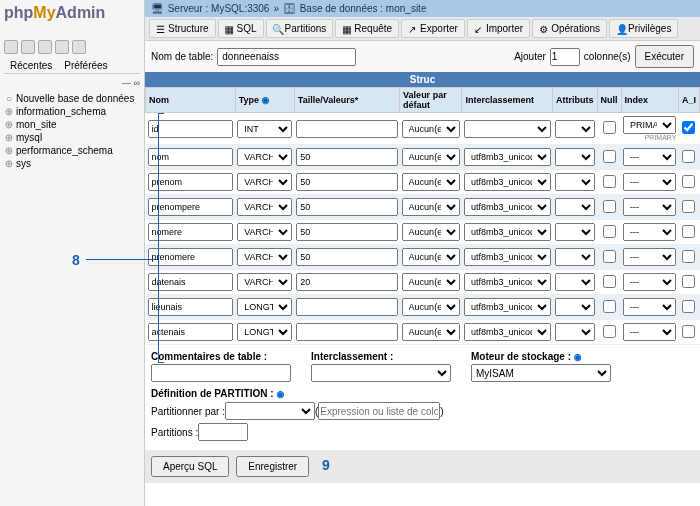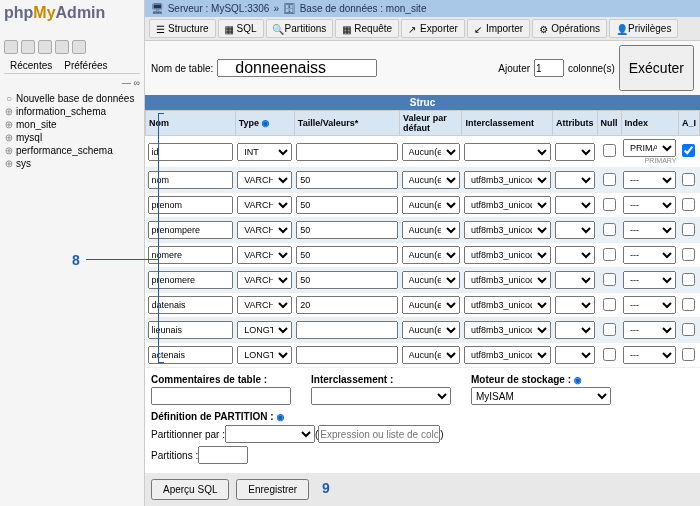--- a/index.html
+++ b/index.html
@@ -17,23 +17,23 @@
 .search-toggle { text-align: right; font-size: 9px; color: #555; margin-bottom: 4px; }
 .tree { font-size: 10px; }
 .tree-item { display: flex; align-items: center; gap: 2px; padding: 1px 0; cursor: pointer; }
 .tree-icon { width: 10px; text-align: center; color: #888; }
 .main { flex: 1; display: flex; flex-direction: column; background: #fff; overflow: auto; }
 .breadcrumb { background: #a9c8e8; padding: 3px 6px; font-size: 10px; color: #235; display: flex; gap: 4px; align-items: center; }
 .top-tabs { display: flex; background: #e8e8e8; border-bottom: 1px solid #ccc; padding: 2px 4px; gap: 2px; }
 .top-tab { padding: 3px 6px; font-size: 10px; background: #f0f0f0; border: 1px solid #ccc; border-radius: 2px; cursor: pointer; display: flex; align-items: center; gap: 2px; }
 .tab-icon { width: 10px; height: 10px; display: inline-block; }
 .toolbar { padding: 4px 6px; background: #f8f8f8; display: flex; align-items: center; gap: 4px; font-size: 10px; }
-.toolbar input[type=text] { width: 160px; height: 18px; font-size: 16px; padding: 1px 16px; }
+.toolbar input[type=text] { width: 139px; height: 18px; font-size: 10px; padding: 1px 3px; }
 .toolbar input[type=number] { width: 30px; height: 18px; font-size: 10px; }
-.toolbar button { padding: 13px 8px; font-size: 14px; }
+.toolbar button { padding: 4px 8px; font-size: 10px; }
 .struc-header { background: #4b7cb5; color: #fff; text-align: center; font-weight: bold; padding: 2px; font-size: 10px; }
 .cols-table { width: 100%; border-collapse: collapse; }
 .cols-table th { background: #d8e6f4; padding: 2px 3px; font-size: 9px; text-align: left; border: 1px solid #ccc; }
 .cols-table td { padding: 3px 2px; border-bottom: 1px solid #eee; }
 .cols-table td input, .cols-table td select { width: 100%; font-size: 9px; height: 18px; padding: 0 2px; }
 .cols-table td input[type=checkbox] { width: auto; height: auto; }
 .row-alt { background: #e8f0f8; }
 .idx-suffix { font-size: 7px; color: #888; text-align: right; }
 .bottom-section { padding: 6px; font-size: 10px; }
 .bottom-row { display: flex; gap: 20px; margin-bottom: 6px; flex-wrap: wrap; }

